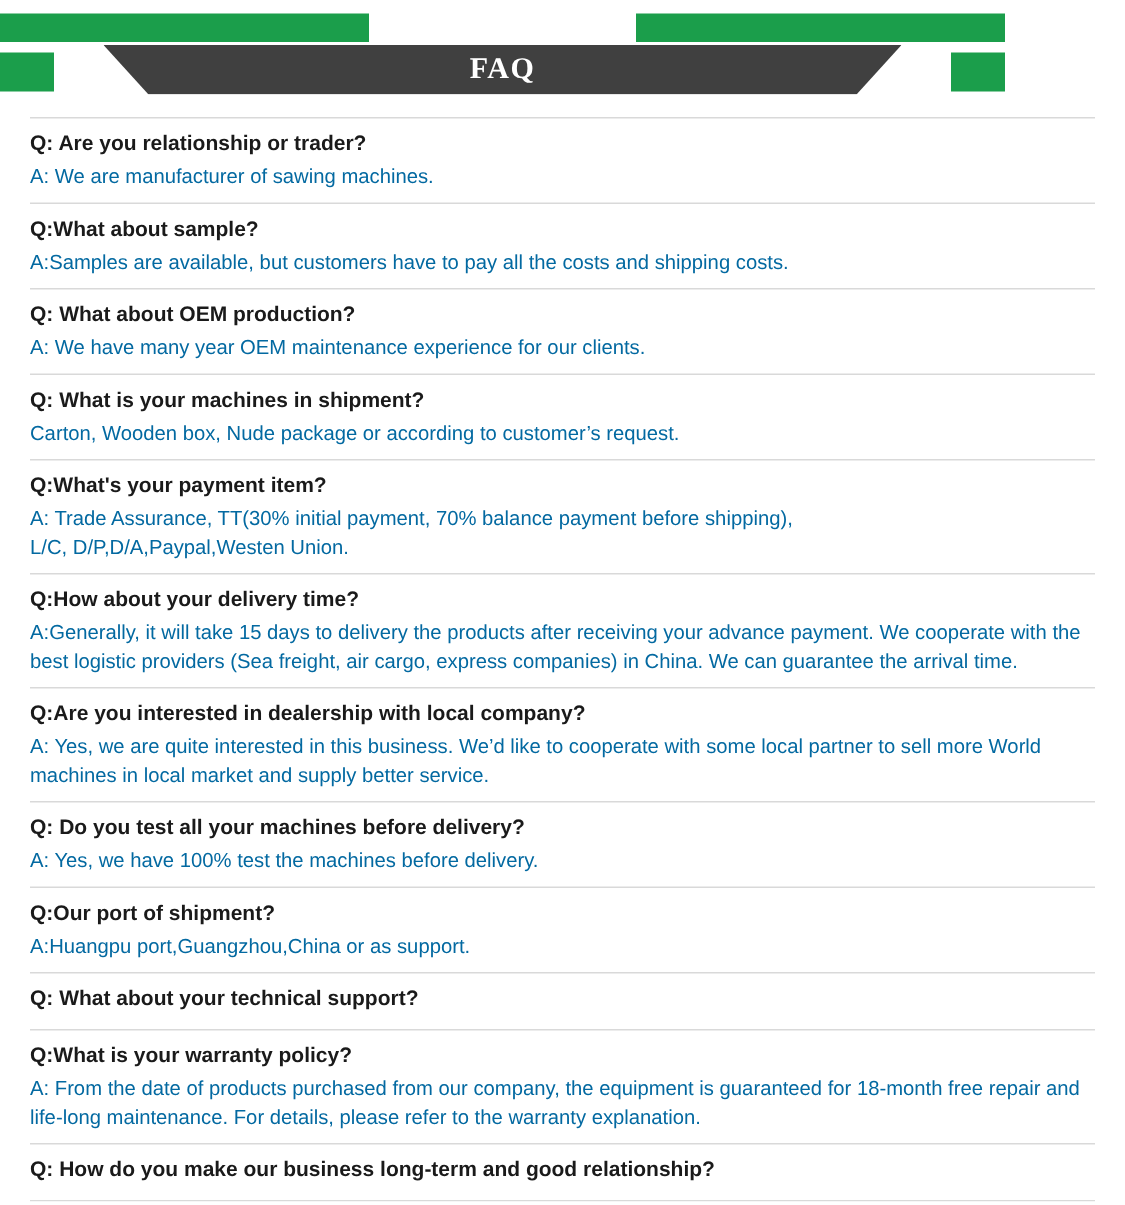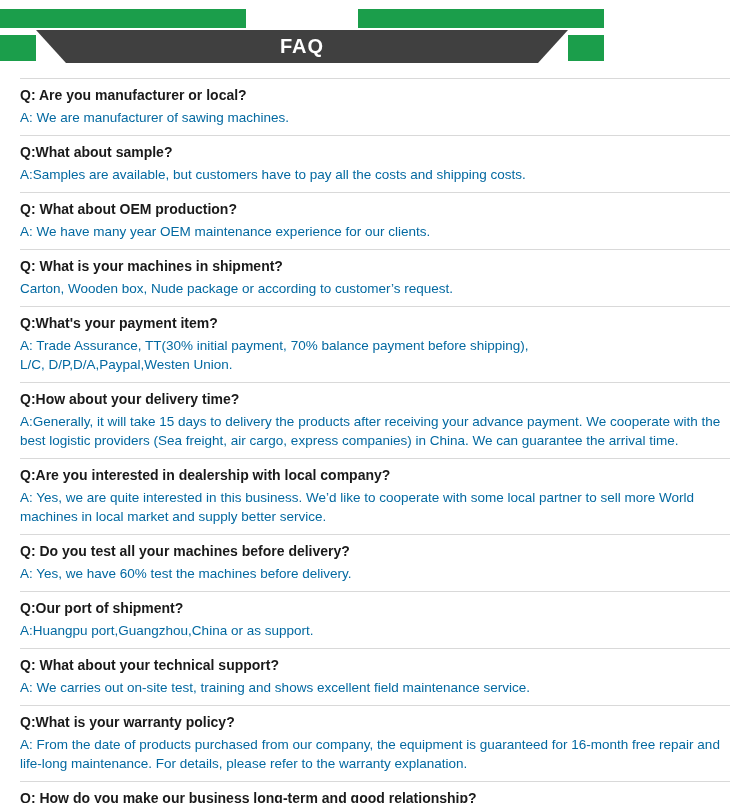--- a/index.html
+++ b/index.html
@@ -6,22 +6,23 @@
   html, body { background: #ffffff; }
   body {
     width: 750px;
     font-family: "Liberation Sans", "DejaVu Sans", sans-serif;
     color: #404040;
   }
 
   
   .faq-header {
     position: relative;
-    width: 604px;
+    width: 670px;
     height: 70px;
+    font-family: Liberation Serif, serif;
   }
   .green-bar {
     position: absolute;
     top: 9px;
     height: 19px;
     width: 246px;
     background: var(--green, #1b9e4b);
   }
   .green-bar.left  { left: 0; }
   .green-bar.right { right: 0; }
@@ -82,21 +83,21 @@
   <div class="green-bar right"></div>
   <div class="green-edge left"></div>
   <div class="green-edge right"></div>
   <div class="ribbon">
     <span>FAQ</span>
   </div>
 </header>
 
 <main class="faq-list">
   <section class="faq-item">
-    <div class="faq-q">Q: Are you manufacturer or local?</div>
+    <div class="faq-q">Q: Are you relationship or trader?</div>
     <div class="faq-a">A: We are manufacturer of sawing machines.</div>
   </section>
   <section class="faq-item">
     <div class="faq-q">Q:What about sample?</div>
     <div class="faq-a">A:Samples are available, but customers have to pay all the costs and shipping costs.</div>
   </section>
   <section class="faq-item">
     <div class="faq-q">Q: What about OEM production?</div>
     <div class="faq-a">A: We have many year OEM maintenance experience for our clients.</div>
   </section>
@@ -112,31 +113,30 @@
   <section class="faq-item">
     <div class="faq-q">Q:How about your delivery time?</div>
     <div class="faq-a">A:Generally, it will take 15 days to delivery the products after receiving your advance payment. We cooperate with the best logistic providers (Sea freight, air cargo, express companies) in China. We can guarantee the arrival time.</div>
   </section>
   <section class="faq-item">
     <div class="faq-q">Q:Are you interested in dealership with local company?</div>
     <div class="faq-a">A: Yes, we are quite interested in this business. We’d like to cooperate with some local partner to sell more World machines in local market and supply better service.</div>
   </section>
   <section class="faq-item">
     <div class="faq-q">Q: Do you test all your machines before delivery?</div>
-    <div class="faq-a">A: Yes, we have 60% test the machines before delivery.</div>
+    <div class="faq-a">A: Yes, we have 100% test the machines before delivery.</div>
   </section>
   <section class="faq-item">
     <div class="faq-q">Q:Our port of shipment?</div>
     <div class="faq-a">A:Huangpu port,Guangzhou,China or as support.</div>
   </section>
   <section class="faq-item">
     <div class="faq-q">Q: What about your technical support?</div>
-    <div class="faq-a">A: We carries out on-site test, training and shows excellent field maintenance service.</div>
   </section>
   <section class="faq-item">
     <div class="faq-q">Q:What is your warranty policy?</div>
-    <div class="faq-a">A: From the date of products purchased from our company, the equipment is guaranteed for 16-month free repair and life-long maintenance. For details, please refer to the warranty explanation.</div>
+    <div class="faq-a">A: From the date of products purchased from our company, the equipment is guaranteed for 18-month free repair and life-long maintenance. For details, please refer to the warranty explanation.</div>
   </section>
   <section class="faq-item">
     <div class="faq-q">Q: How do you make our business long-term and good relationship?</div>
 
   </section>
 </main>
 
 </body></html>

